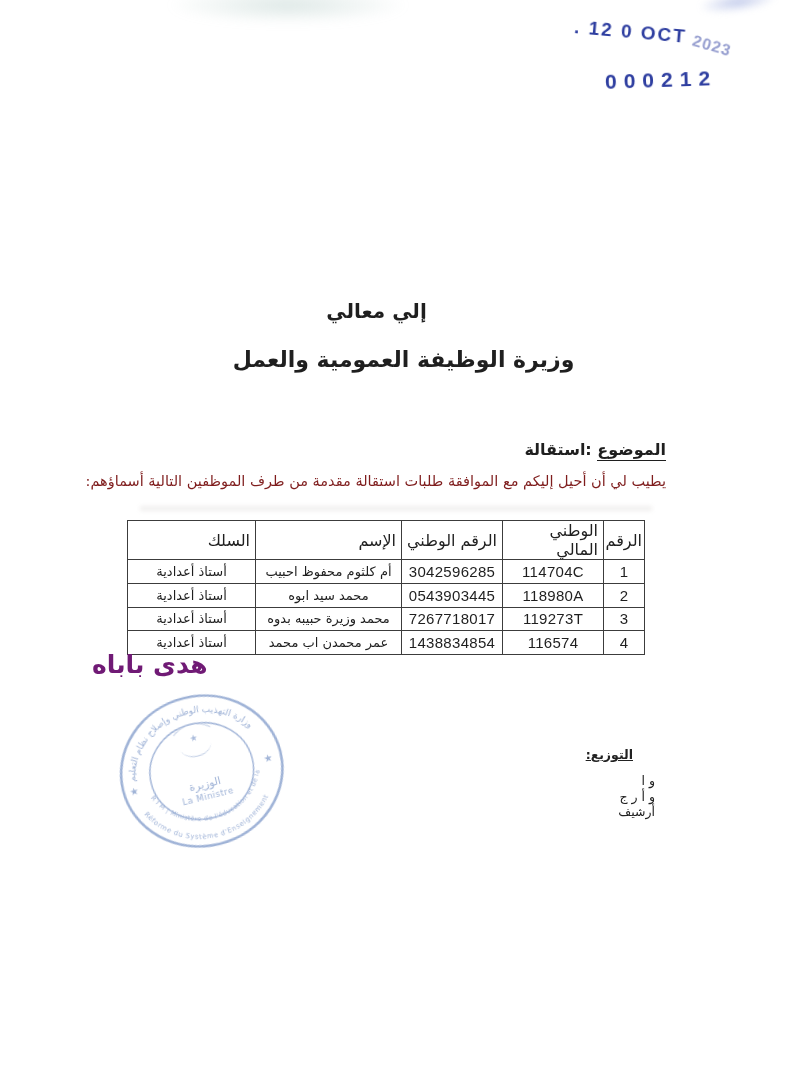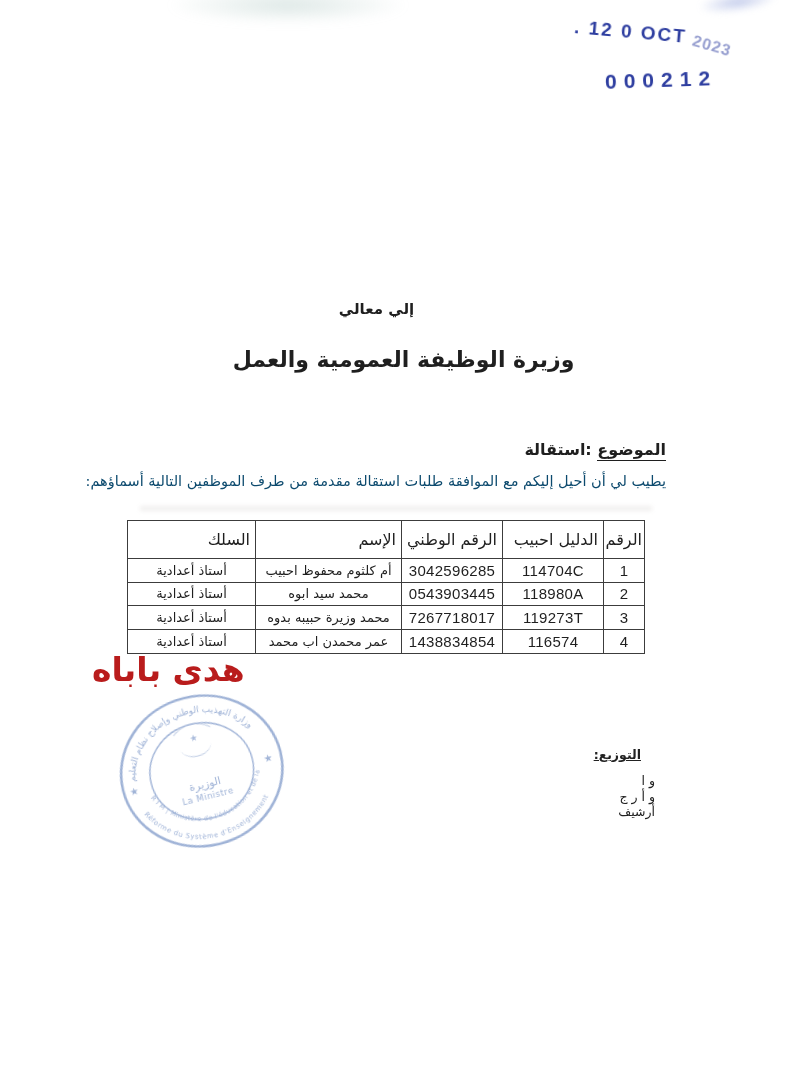--- a/index.html
+++ b/index.html
@@ -32,64 +32,64 @@
     display:inline-block;font-size:16px;opacity:.5;letter-spacing:1px;
     transform:rotate(11deg) translateY(6px);
   }
   .reg-number{
     position:absolute;left:605px;top:68px;color:#2e3ea0;font-weight:bold;
     font-family:"Liberation Sans",sans-serif;font-size:21px;letter-spacing:7px;
     transform:rotate(-2deg);filter:blur(.35px);
   }
   
   .salutation{position:absolute;top:299px;left:0;right:0;text-align:center;}
-  .salutation span{position:relative;left:-22px;font-weight:bold;font-size:15px;}
+  .salutation span{position:relative;left:-22px;font-weight:bold;font-size:20px;}
   .recipient{position:absolute;top:347px;left:0;right:0;text-align:center;}
   .recipient span{position:relative;left:5px;font-weight:bold;font-size:22px;margin-top:28px;}
   
   .subject{
     position:absolute;top:440px;right:131px;direction:rtl;font-size:16px;
     font-weight:bold;white-space:nowrap;
   }
   .subject .lbl{border-bottom:1.6px solid #1f1f1f;padding-bottom:1px;margin-top:12px;}
   .body-line{
     position:absolute;top:473px;right:131px;direction:rtl;font-size:14.5px;
-    white-space:nowrap;color:#0c4a6e;
+    white-space:nowrap;color:#7f1d1d;
   }
   
   table.doc-table{
     position:absolute;top:520px;left:127px;width:517px;border-collapse:collapse;
     direction:rtl;table-layout:fixed;
   }
   .doc-table td,.doc-table th{
     border:1.2px solid #3c3c3c;height:22.8px;padding:0 5px;overflow:hidden;
     font-weight:normal;vertical-align:middle;
   }
   .doc-table th{font-size:16px;text-align:right;}
   .doc-table th.col-num{text-align:center;padding:7px 2px;}
   td.col-num{font-family:"Liberation Sans",sans-serif;font-size:15px;text-align:center;}
   td.col-fin,td.col-nat{font-family:"Liberation Sans",sans-serif;font-size:15px;text-align:center;letter-spacing:.3px;}
   td.col-name,td.col-corps{font-size:13px;text-align:center;white-space:nowrap;}
   
   .signature{
-    position:absolute;top:650px;left:92px;font-size:33px;font-weight:bold;
-    color:#b91c1c;z-index:3;white-space:nowrap;
+    position:absolute;top:650px;left:92px;font-size:25px;font-weight:bold;
+    color:#701a75;z-index:3;white-space:nowrap;
   }
   .seal{
     position:absolute;left:115px;top:692px;width:174px;height:160px;
     transform:rotate(-14deg);opacity:.85;filter:blur(.45px);z-index:2;
   }
   
   .distribution{
     position:absolute;top:747px;right:142px;direction:rtl;text-align:right;
     font-size:12.5px;color:#222;
   }
   .distribution .dist-label{
     display:inline-block;font-weight:bold;text-decoration:underline;margin-left:2px;
-    margin-right:0;transform:translateX(-14px);font-size:12.5px;
+    margin-right:8px;transform:translateX(-14px);font-size:12.5px;
   }
   .distribution ul{list-style:none;margin:11px 0 0 0;padding:0;line-height:15.5px;}
 </style>
 </head>
 <body>
 
 <div class="page">
 
   <div class="smudge-top"></div>
   <div class="smudge-corner"></div>
@@ -109,21 +109,21 @@
     <colgroup>
       <col style="width:41px">
         <col style="width:101px">
         <col style="width:101px">
       <col style="width:146px">
         <col style="width:128px">
     </colgroup>
     <thead>
       <tr>
         <th class="col-num">الرقم</th>
-        <th>الدليل احبيب</th>
+        <th>الوطني المالي</th>
         <th>الرقم الوطني</th>
         <th>الإسم</th>
         <th>السلك</th>
       </tr>
     </thead>
     <tbody>
         <tr>
           <td class="col-num">1</td>
           <td class="col-fin">114704C</td>
           <td class="col-nat">3042596285</td>

